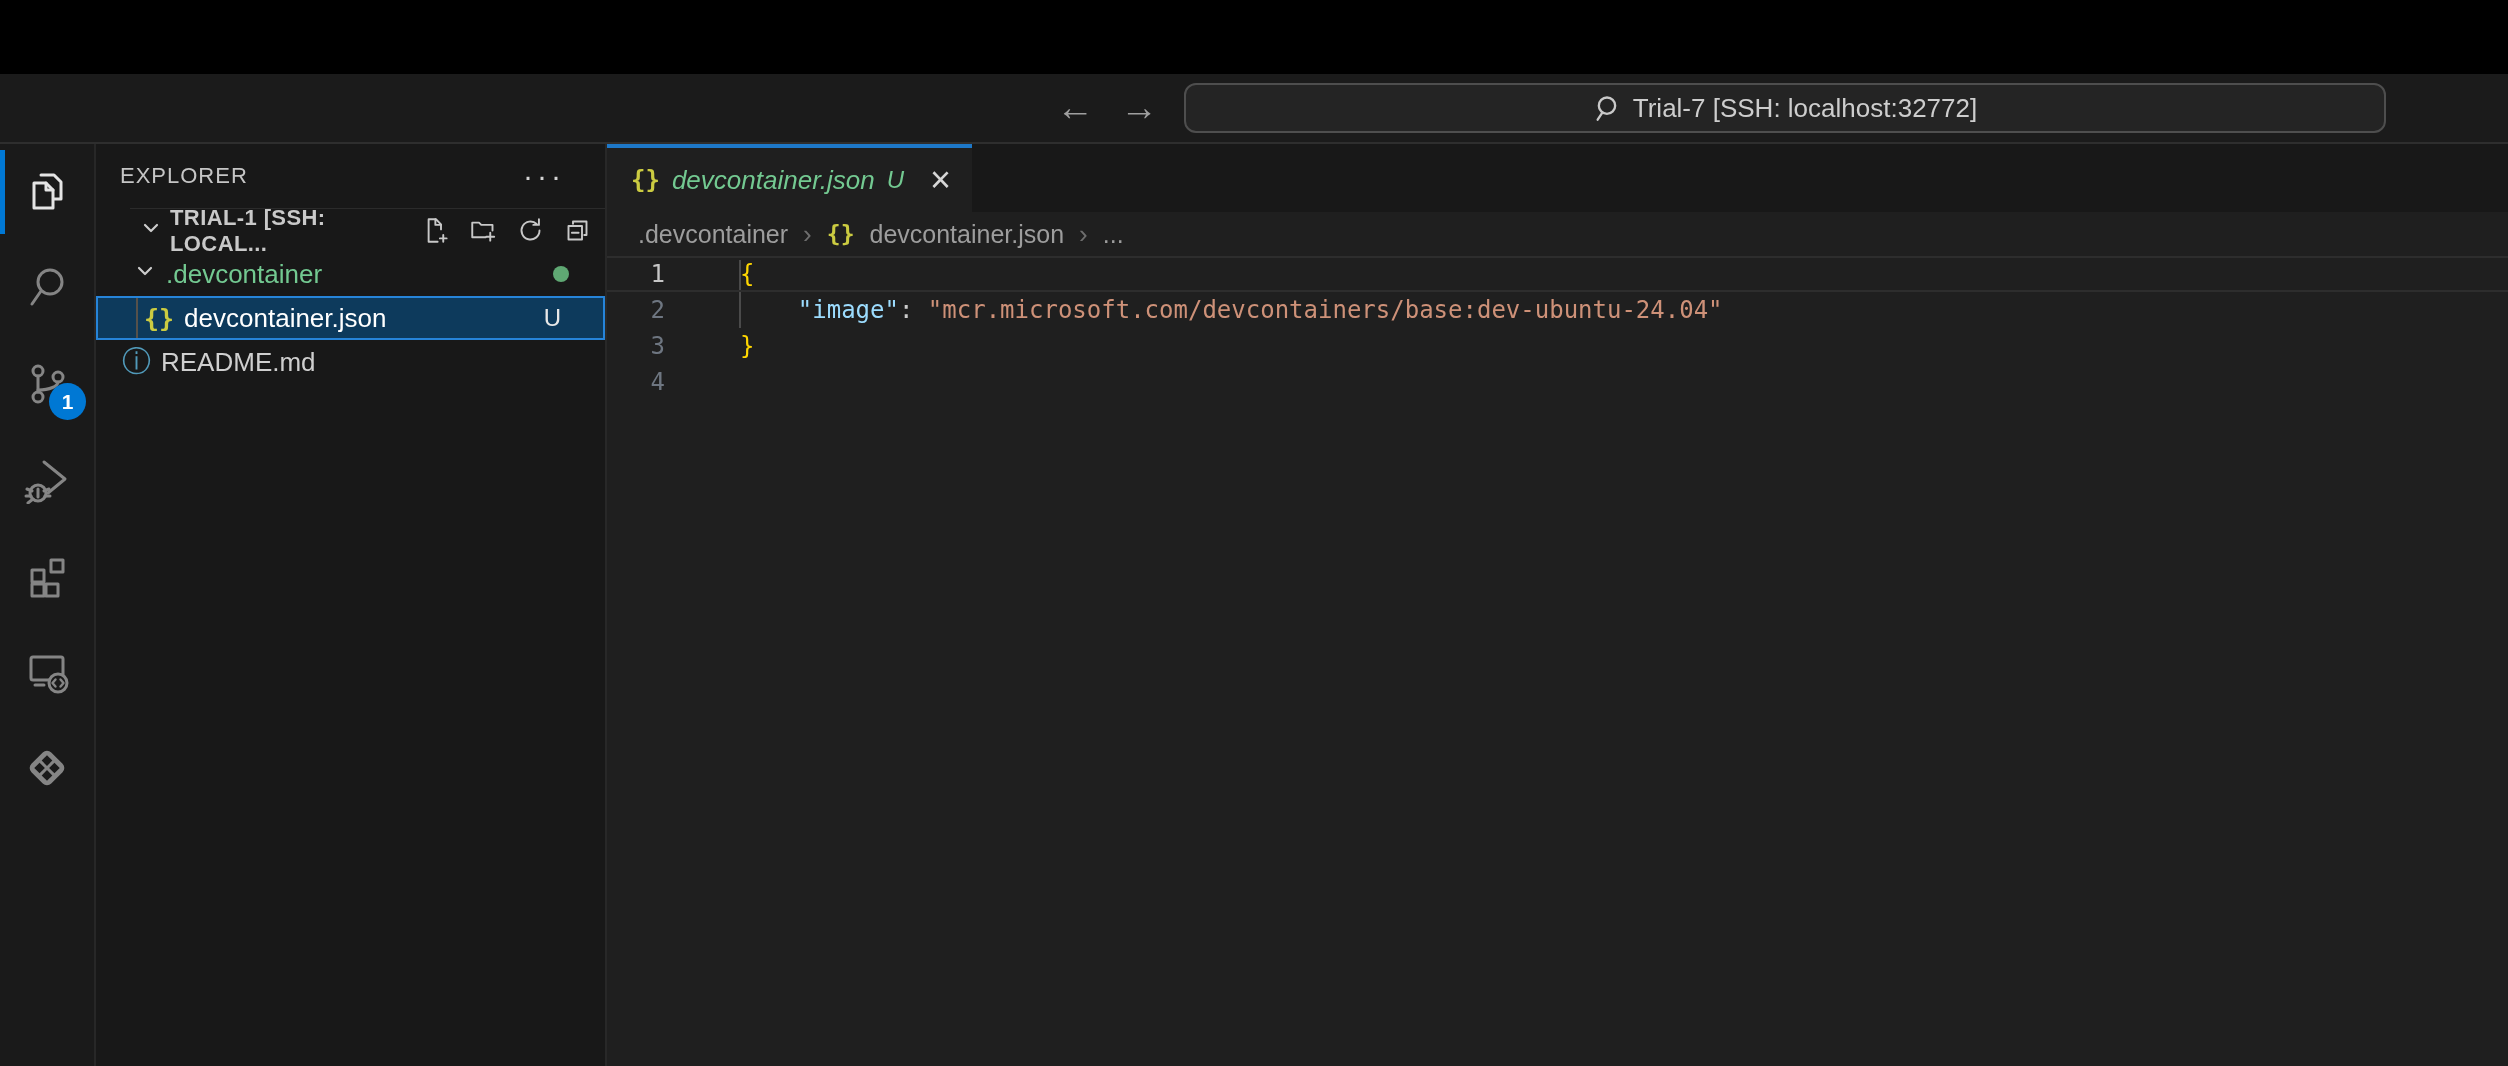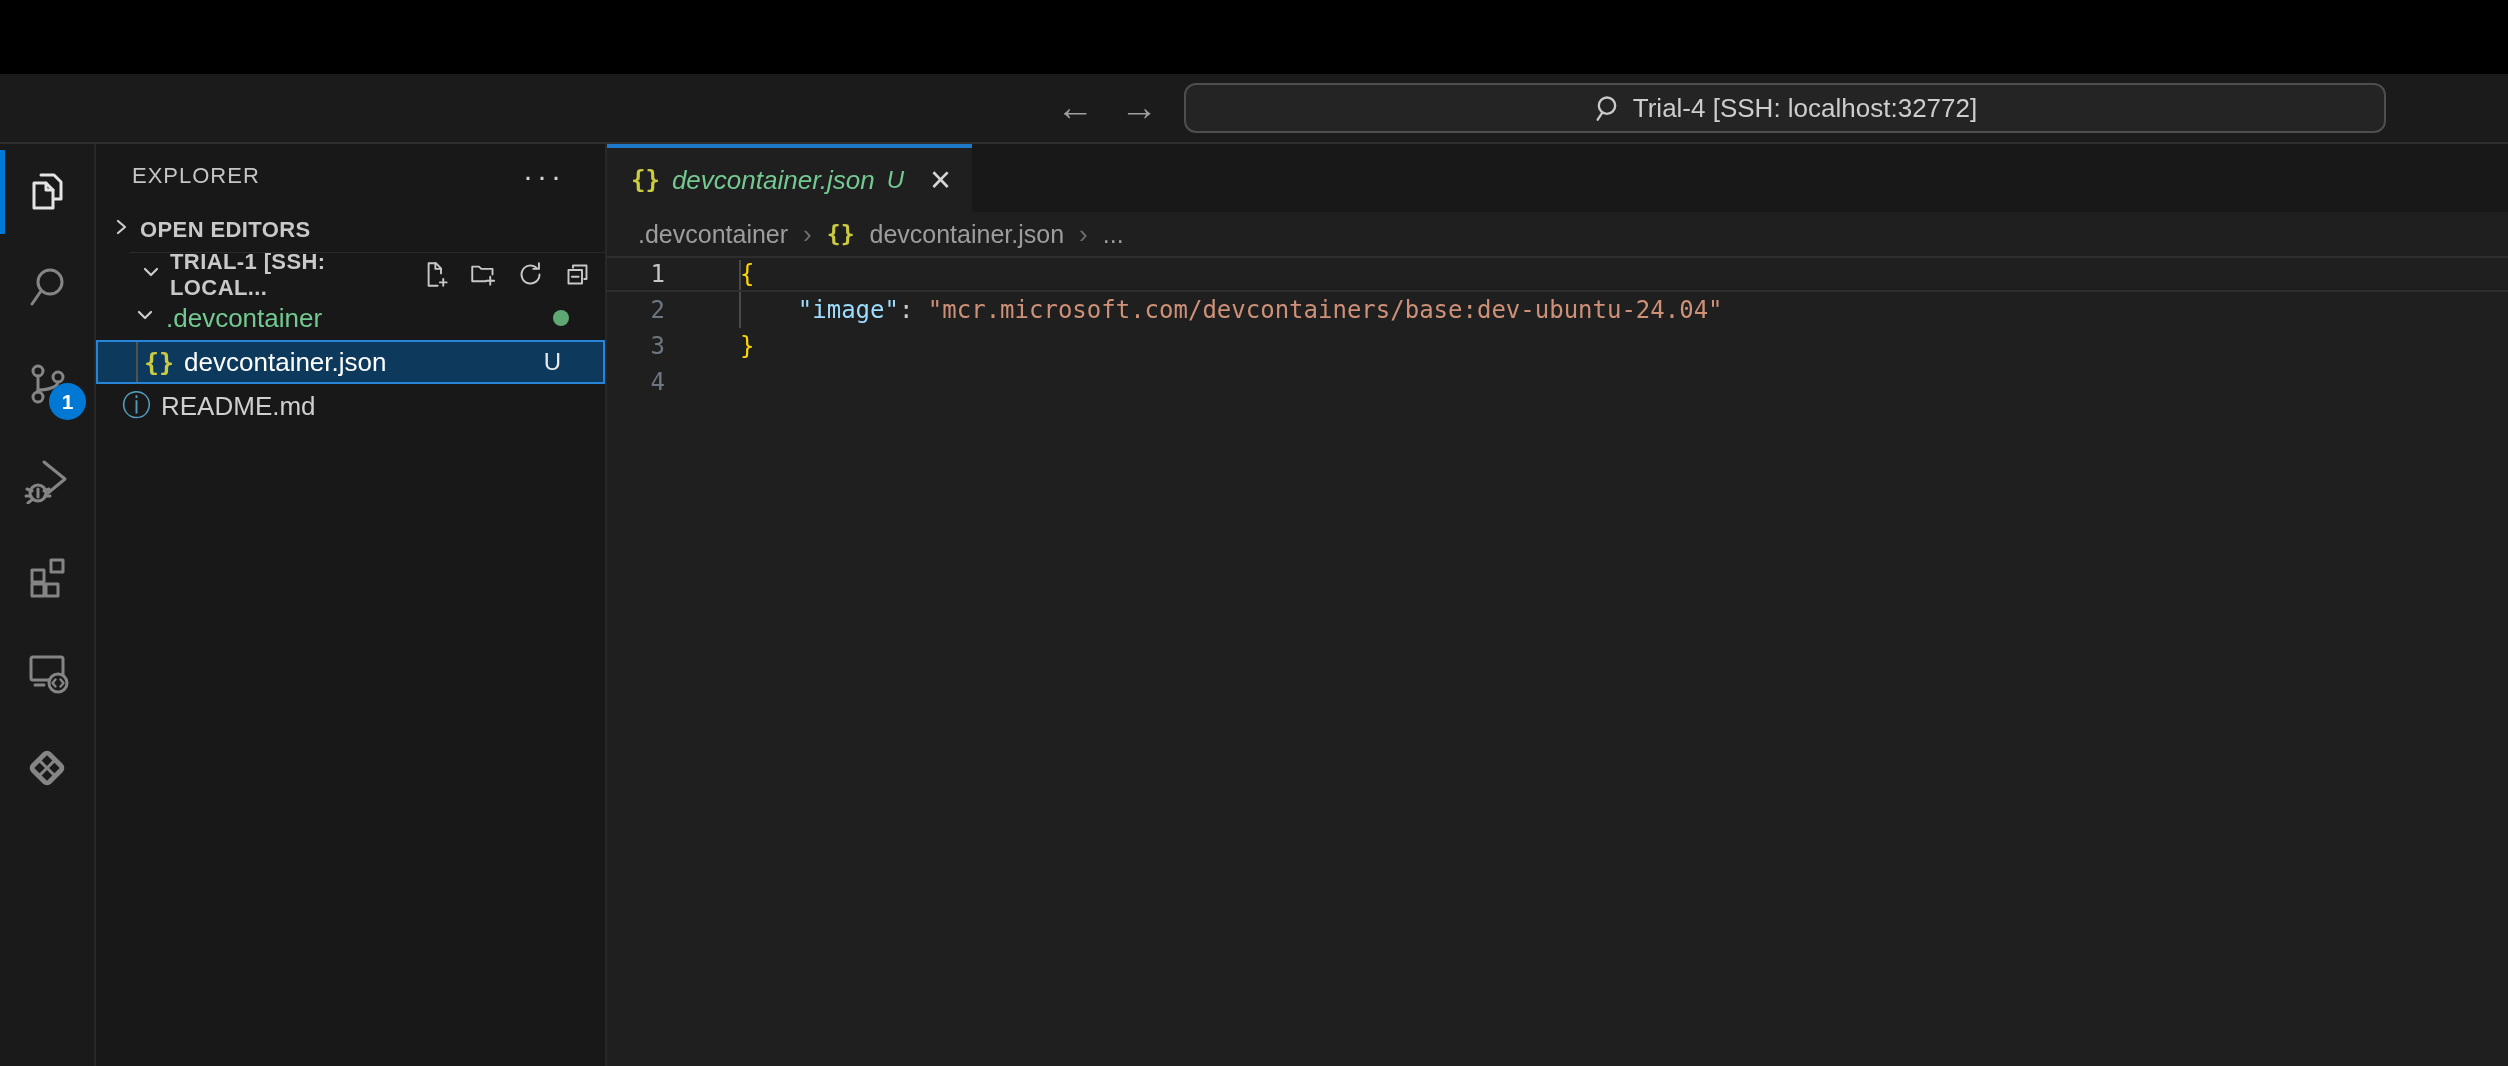--- a/index.html
+++ b/index.html
@@ -29,21 +29,21 @@
   .act-item.active { color:#e4e4e4; }
   .act-indicator { position:absolute; left:0; top:6px; bottom:6px; width:5px; background:#0078d4; }
   .act-item svg { stroke:currentColor; fill:none; stroke-width:3; stroke-linecap:round; stroke-linejoin:round; }
   .scm-badge { position:absolute; right:8px; bottom:12px; width:37px; height:37px; border-radius:50%;
                background:#0078d4; color:#ffffff; font-size:21px; font-weight:700;
                display:flex; align-items:center; justify-content:center; }
 
   
   .sidebar { width:511px; background:#181818; border-right:2px solid #282828; flex:none; position:relative; }
   .sb-header { height:64px; display:flex; align-items:center; justify-content:space-between;
-               padding:0 40px 0 36px; }
+               padding:0 40px 0 24px; }
   .sb-title { font-size:22px; color:#c5c5c5; letter-spacing:1px; }
   .sb-more { font-size:30px; color:#d4d4d4; letter-spacing:4px; line-height:0.4; }
   .sb-row { height:44px; display:flex; align-items:center; font-weight:700; font-size:22px;
             color:#c9c9c9; letter-spacing:0.4px; }
   .sb-row .chev { flex:none; }
   .chev svg { stroke:#cccccc; fill:none; stroke-width:2.2; stroke-linecap:round; stroke-linejoin:round; }
   .open-editors { padding-left:12px; gap:6px; }
   .section-row { border-top:1px solid #2b2b2b; padding-left:8px; gap:6px;margin-left:34px; }
   .section-actions { margin-left:auto; display:flex; gap:20px; padding-right:14px; color:#c8c8c8; }
   .section-actions svg { stroke:currentColor; fill:none; stroke-width:1.7; stroke-linecap:round; stroke-linejoin:round; }
@@ -99,21 +99,21 @@
   <div class="titlebar">
     <div class="nav-arrows">
       <span>←</span>
       <span>→</span>
     </div>
     <div class="command-center">
       <svg width="28" height="28" viewBox="0 0 24 24" style="stroke:#c9c9c9;fill:none;stroke-width:2;stroke-linecap:round;">
         <circle cx="12" cy="10" r="7"></circle>
           <path d="M8 16l-4 6"></path>
       </svg>
-      <span>Trial-4 [SSH: localhost:32772]</span>
+      <span>Trial-7 [SSH: localhost:32772]</span>
     </div>
   </div>
 
   <div class="main">
 
     <div class="activitybar">
       <div class="act-item active">
         <div class="act-indicator"></div>
         <svg width="48" height="48" viewBox="0 0 48 48">
           <path d="M18 7h13l7 7v17h-7"></path>
@@ -173,28 +173,20 @@
         </svg>
       </div>
     </div>
 
     <div class="sidebar">
       <div class="sb-header">
         <span class="sb-title">EXPLORER</span>
         <span class="sb-more">···</span>
       </div>
 
-      <div class="sb-row open-editors">
-        <span class="chev">
-          <svg width="26" height="26" viewBox="0 0 26 26">
-              <path d="M10 7l7 6-7 6"></path>
-            </svg>
-        </span>
-        <span>OPEN EDITORS</span>
-      </div>
 
       <div class="sb-row section-row">
         <span class="chev">
           <svg width="26" height="26" viewBox="0 0 26 26">
               <path d="M7 10l6 6 6-6"></path>
             </svg>
         </span>
         <span>TRIAL-1 [SSH: LOCAL...</span>
         <span class="section-actions">
           <svg width="27" height="27" viewBox="0 0 24 24">

